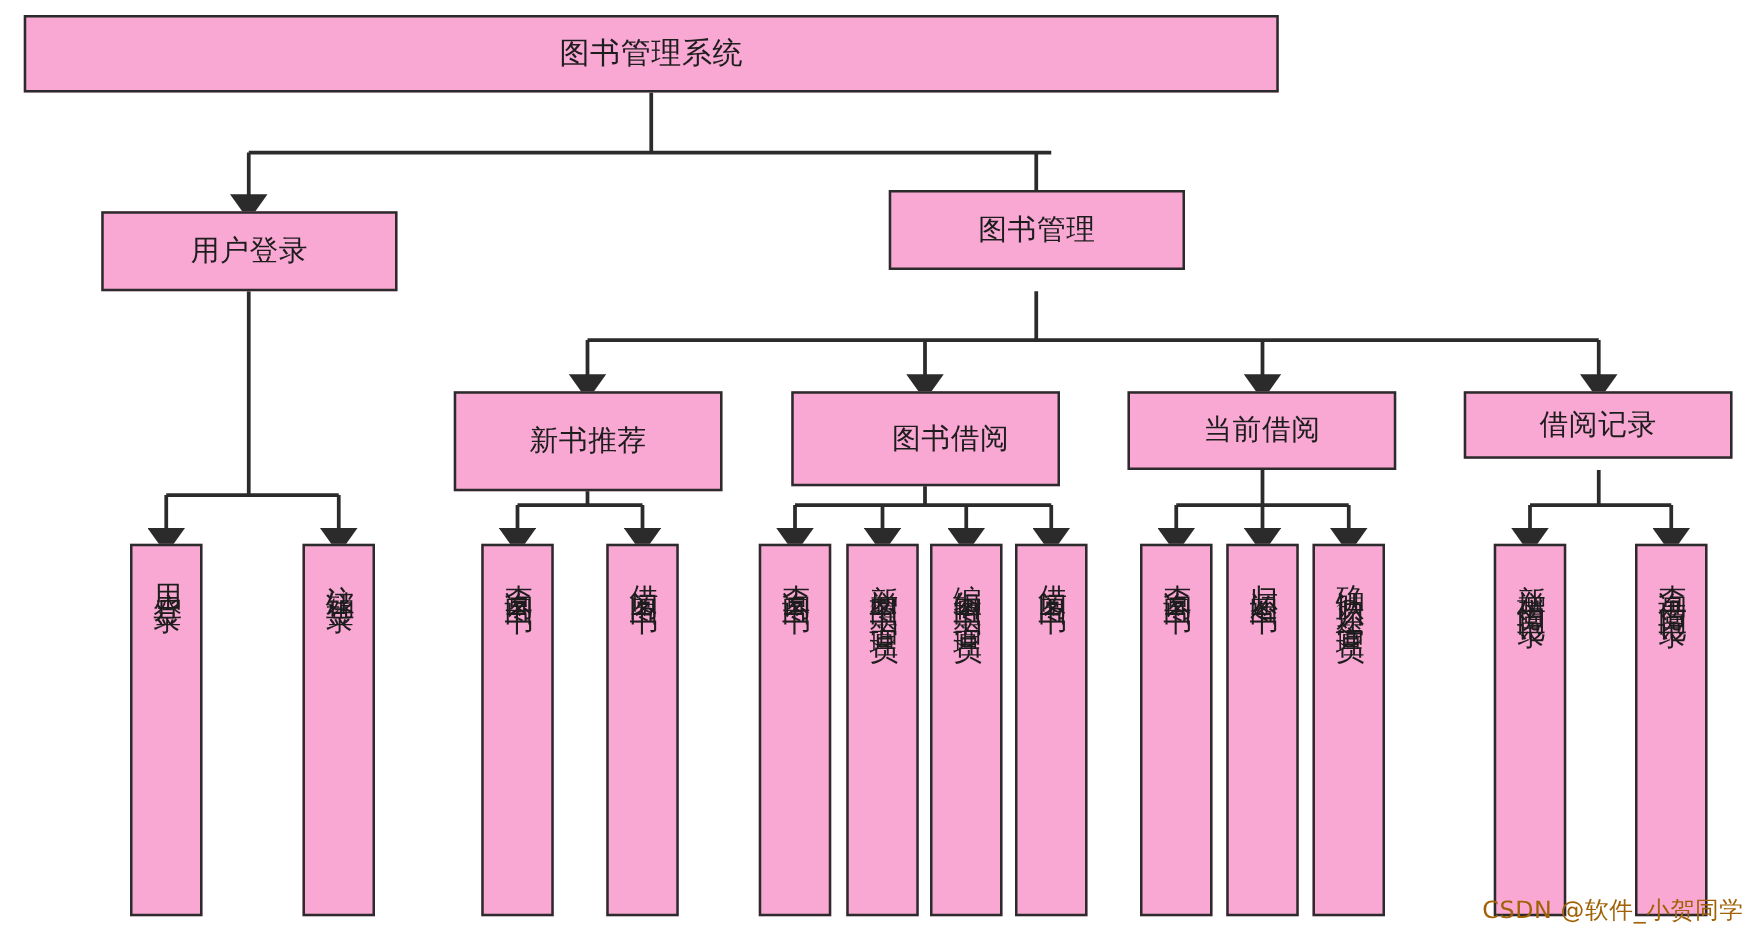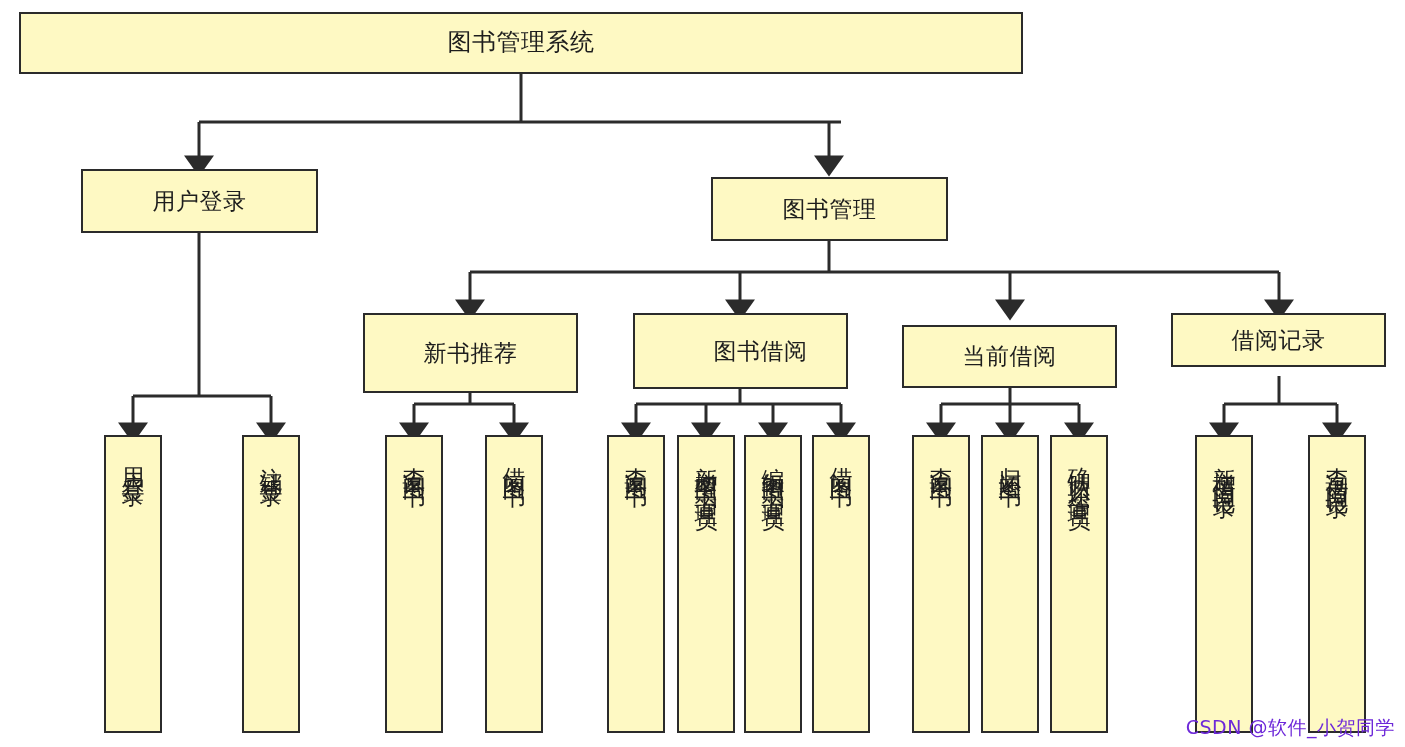--- a/index.html
+++ b/index.html
@@ -17,21 +17,21 @@
   }
   svg#wires{
     position:absolute;
     left:0; top:0;
     width:1405px; height:747px;
     pointer-events:none;
   }
   .node{
     position:absolute;
     box-sizing:border-box;
-    background:#fef9c3;
+    background:#f9a8d4;
     border:2.5px solid #2b2b2b;
     display:flex;
     align-items:center;
     justify-content:center;
     color:#1d1d1d;
   }
   .node .lbl{
     display:block;
     text-align:center;
     line-height:1.05;
@@ -56,21 +56,21 @@
     line-height:1.0;
     letter-spacing:6px;
     white-space:nowrap;
     text-align:start;
   }
   .watermark{
     position:absolute;
     right:10px;
     bottom:6px;
     font-size:19px;
-    color:#6d28d9;
+    color:#a16207;
     white-space:nowrap;
     letter-spacing:0.5px;
   }
 </style>
 </head>
 <body>
 
 <div id="canvas">
 
   <svg id="wires" viewBox="0 0 1405 747" xmlns="http://www.w3.org/2000/svg">
@@ -124,33 +124,33 @@
   </svg>
 
   <div class="node h root" style="left:19px; top:12px; width:1004px; height:62px;">
     <span class="lbl">图书管理系统</span>
   </div>
 
   <div class="node h" style="left:81px; top:169px; width:237px; height:64px;">
     <span class="lbl">用户登录</span>
   </div>
 
-  <div class="node h" style="left:711px; top:177px; width:237px; height:64px;">
+  <div class="node h" style="left:711px; top:152px; width:237px; height:64px;">
     <span class="lbl">图书管理</span>
   </div>
 
   <div class="node h" style="left:363px; top:313px; width:215px; height:80px;">
     <span class="lbl">新书推荐</span>
   </div>
 
   <div class="node h" style="left:633px; top:313px; width:215px; height:76px;padding-left:40px;">
     <span class="lbl">图书借阅</span>
   </div>
 
-  <div class="node h" style="left:902px; top:325px; width:215px; height:63px;">
+  <div class="node h" style="left:902px; top:313px; width:215px; height:63px;">
     <span class="lbl">当前借阅</span>
   </div>
 
   <div class="node h" style="left:1171px; top:313px; width:215px; height:54px;">
     <span class="lbl">借阅记录</span>
   </div>
 
   <div class="node v" style="left:104px; top:435px; width:58px; height:298px;">
     <span class="lbl">用户登录</span>
   </div>

